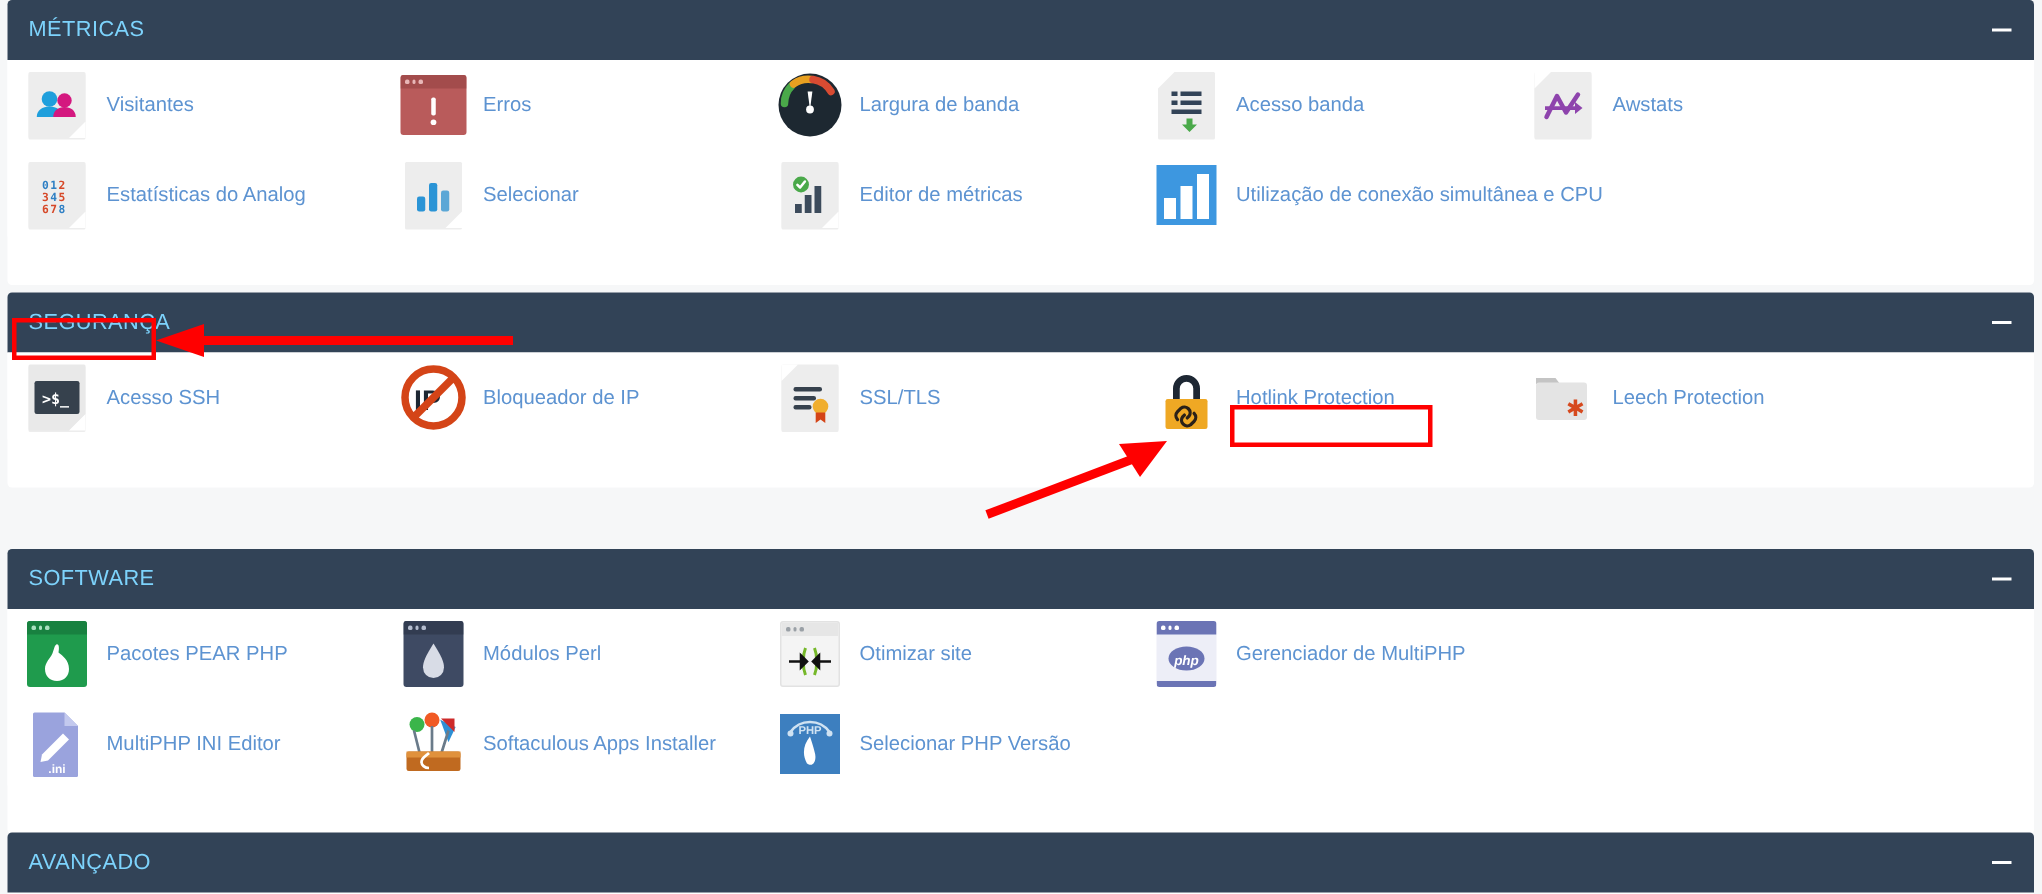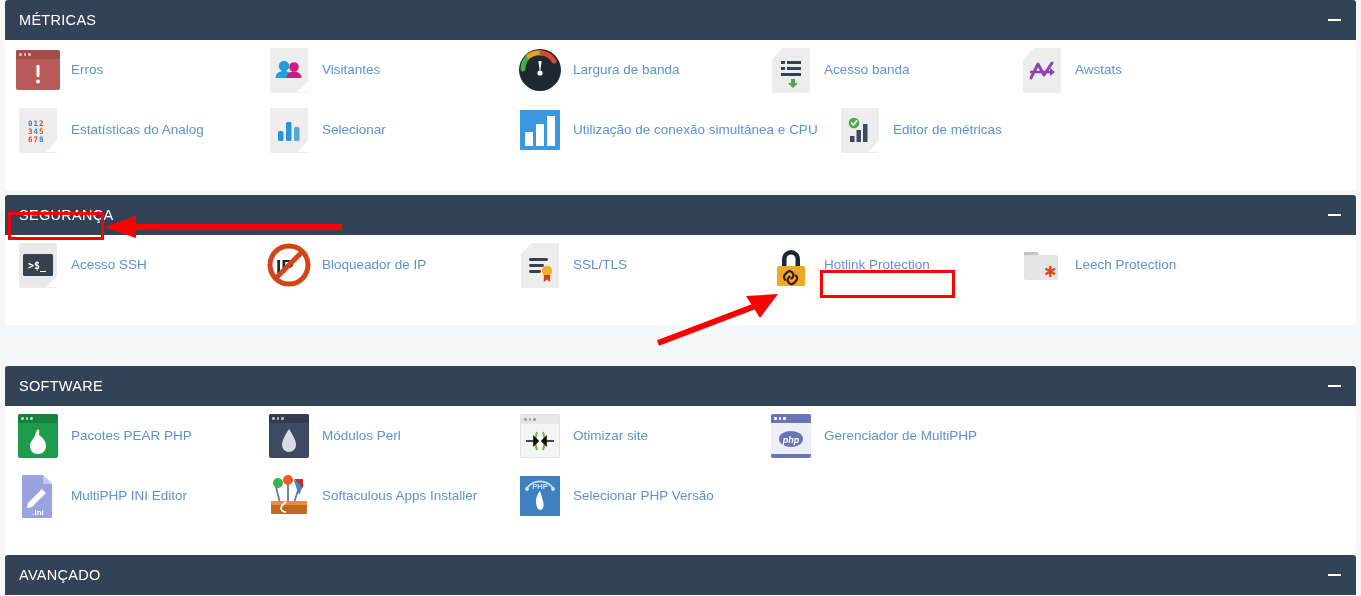--- a/index.html
+++ b/index.html
@@ -26,21 +26,21 @@
     color: #ffffff;
     display: flex;
     align-items: center;
     padding: 0 14px 0 14px;
     border-radius: 3px 3px 0 0;
     position: relative;
   }
   .panel-title {
     font-size: 14.5px;
     letter-spacing: .3px;
-    color: #ffffff;
+    color: #7dd3fc;
     font-weight: 400;
     position: relative;
     z-index: 4;
   }
   .collapse-btn {
     position: absolute;
     right: 14px; top: 50%;
     transform: translateY(-50%);
     width: 16px; height: 16px;
     display: flex; align-items: center; justify-content: center;
@@ -130,20 +130,34 @@
   <div class="panel" style="top:0px;height:190px;">
     <div class="panel-head">
       <div class="panel-title">MÉTRICAS</div>
       <div class="collapse-btn">
           <span></span>
         </div>
     </div>
     <div class="panel-body">
 
       <div class="grid-row">
+
+        <div class="cell">
+          <div class="icon-wrap">
+            <div class="doc">
+              <svg width="38" height="44" viewBox="0 0 38 44">
+                <circle cx="14" cy="18" r="5.2" fill="#1f9fdc"></circle>
+                <path d="M5.5 30c0-4.6 3.8-7 8.5-7s8.5 2.4 8.5 7z" fill="#1f9fdc"></path>
+                <circle cx="24" cy="19" r="4.8" fill="#d4187f"></circle>
+                <path d="M16.5 30c0-4.3 3.4-6.6 7.5-6.6s7.5 2.3 7.5 6.6z" fill="#d4187f"></path>
+              </svg>
+            </div>
+          </div>
+          <span class="cell-label">Visitantes</span>
+        </div>
 
         <div class="cell">
           <div class="icon-wrap">
             <div class="win" style="background:#b95b5b;">
               <div class="bar" style="background:#a34c4c;">
                   <i style="background:#e8b7b7"></i>
                   <i style="background:#e8b7b7"></i>
                   <i style="background:#e8b7b7"></i>
                 </div>
               <div class="body">
@@ -152,34 +166,20 @@
                   <circle cx="14" cy="20.5" r="1.9" fill="#ffffff"></circle>
                 </svg>
               </div>
             </div>
           </div>
           <span class="cell-label">Erros</span>
         </div>
 
         <div class="cell">
           <div class="icon-wrap">
-            <div class="doc">
-              <svg width="38" height="44" viewBox="0 0 38 44">
-                <circle cx="14" cy="18" r="5.2" fill="#1f9fdc"></circle>
-                <path d="M5.5 30c0-4.6 3.8-7 8.5-7s8.5 2.4 8.5 7z" fill="#1f9fdc"></path>
-                <circle cx="24" cy="19" r="4.8" fill="#d4187f"></circle>
-                <path d="M16.5 30c0-4.3 3.4-6.6 7.5-6.6s7.5 2.3 7.5 6.6z" fill="#d4187f"></path>
-              </svg>
-            </div>
-          </div>
-          <span class="cell-label">Visitantes</span>
-        </div>
-
-        <div class="cell">
-          <div class="icon-wrap">
             <svg width="46" height="46" viewBox="0 0 46 46">
               <circle cx="23" cy="23" r="21" fill="#1d2831"></circle>
               <path d="M6 22 A17 17 0 0 1 11 10" stroke="#4aa94a" stroke-width="5" fill="none" stroke-linecap="round"></path>
               <path d="M12 9 A17 17 0 0 1 24 6" stroke="#e8a020" stroke-width="5" fill="none" stroke-linecap="round"></path>
               <path d="M25 6 A17 17 0 0 1 37 14" stroke="#d84b32" stroke-width="5" fill="none" stroke-linecap="round"></path>
               <path d="M23 26 L21.4 14 L24.6 14 Z" fill="#ffffff"></path>
               <circle cx="23" cy="26" r="2.6" fill="#ffffff"></circle>
             </svg>
           </div>
           <span class="cell-label">Largura de banda</span>
@@ -243,45 +243,45 @@
                 <rect x="8" y="23" width="5.5" height="10" rx="1.5" fill="#2a94d6"></rect>
                 <rect x="16" y="14" width="5.5" height="19" rx="1.5" fill="#2a94d6"></rect>
                 <rect x="24" y="19" width="5.5" height="14" rx="1.5" fill="#5ba7d6"></rect>
               </svg>
             </div>
           </div>
           <span class="cell-label">Selecionar</span>
         </div>
 
 
+        <div class="cell">
+          <div class="icon-wrap">
+            <div class="doc">
+              <svg width="38" height="44" viewBox="0 0 38 44">
+                <rect x="9" y="28" width="4.5" height="6" fill="#3c4b5c"></rect>
+                <rect x="15.5" y="22" width="4.5" height="12" fill="#3c4b5c"></rect>
+                <rect x="22" y="16" width="4.5" height="18" fill="#3c4b5c"></rect>
+                <circle cx="13" cy="15" r="5.3" fill="#4aa94a"></circle>
+                <path d="M10.6 15.2 L12.4 17 L15.6 13" stroke="#ffffff" stroke-width="1.7" fill="none" stroke-linecap="round" stroke-linejoin="round"></path>
+              </svg>
+            </div>
+          </div>
+          <span class="cell-label">Editor de métricas</span>
+        </div>
+
         <div class="cell wide">
           <div class="icon-wrap">
             <svg width="44" height="44" viewBox="0 0 44 44">
               <rect x="2" y="2" width="40" height="40" fill="#3d97e0"></rect>
               <rect x="7" y="24" width="8" height="14" fill="#ffffff"></rect>
               <rect x="18" y="16" width="8" height="22" fill="#ffffff"></rect>
               <rect x="29" y="8" width="8" height="30" fill="#ffffff"></rect>
             </svg>
           </div>
           <span class="cell-label">Utilização de conexão simultânea e CPU</span>
-        </div>
-
-        <div class="cell">
-          <div class="icon-wrap">
-            <div class="doc">
-              <svg width="38" height="44" viewBox="0 0 38 44">
-                <rect x="9" y="28" width="4.5" height="6" fill="#3c4b5c"></rect>
-                <rect x="15.5" y="22" width="4.5" height="12" fill="#3c4b5c"></rect>
-                <rect x="22" y="16" width="4.5" height="18" fill="#3c4b5c"></rect>
-                <circle cx="13" cy="15" r="5.3" fill="#4aa94a"></circle>
-                <path d="M10.6 15.2 L12.4 17 L15.6 13" stroke="#ffffff" stroke-width="1.7" fill="none" stroke-linecap="round" stroke-linejoin="round"></path>
-              </svg>
-            </div>
-          </div>
-          <span class="cell-label">Editor de métricas</span>
         </div>
       </div>
     </div>
   </div>
 
   <div class="panel" style="top:195px;height:130px;">
     <div class="panel-head">
       <div class="panel-title">SEGURANÇA</div>
       <div class="collapse-btn">
           <span></span>

